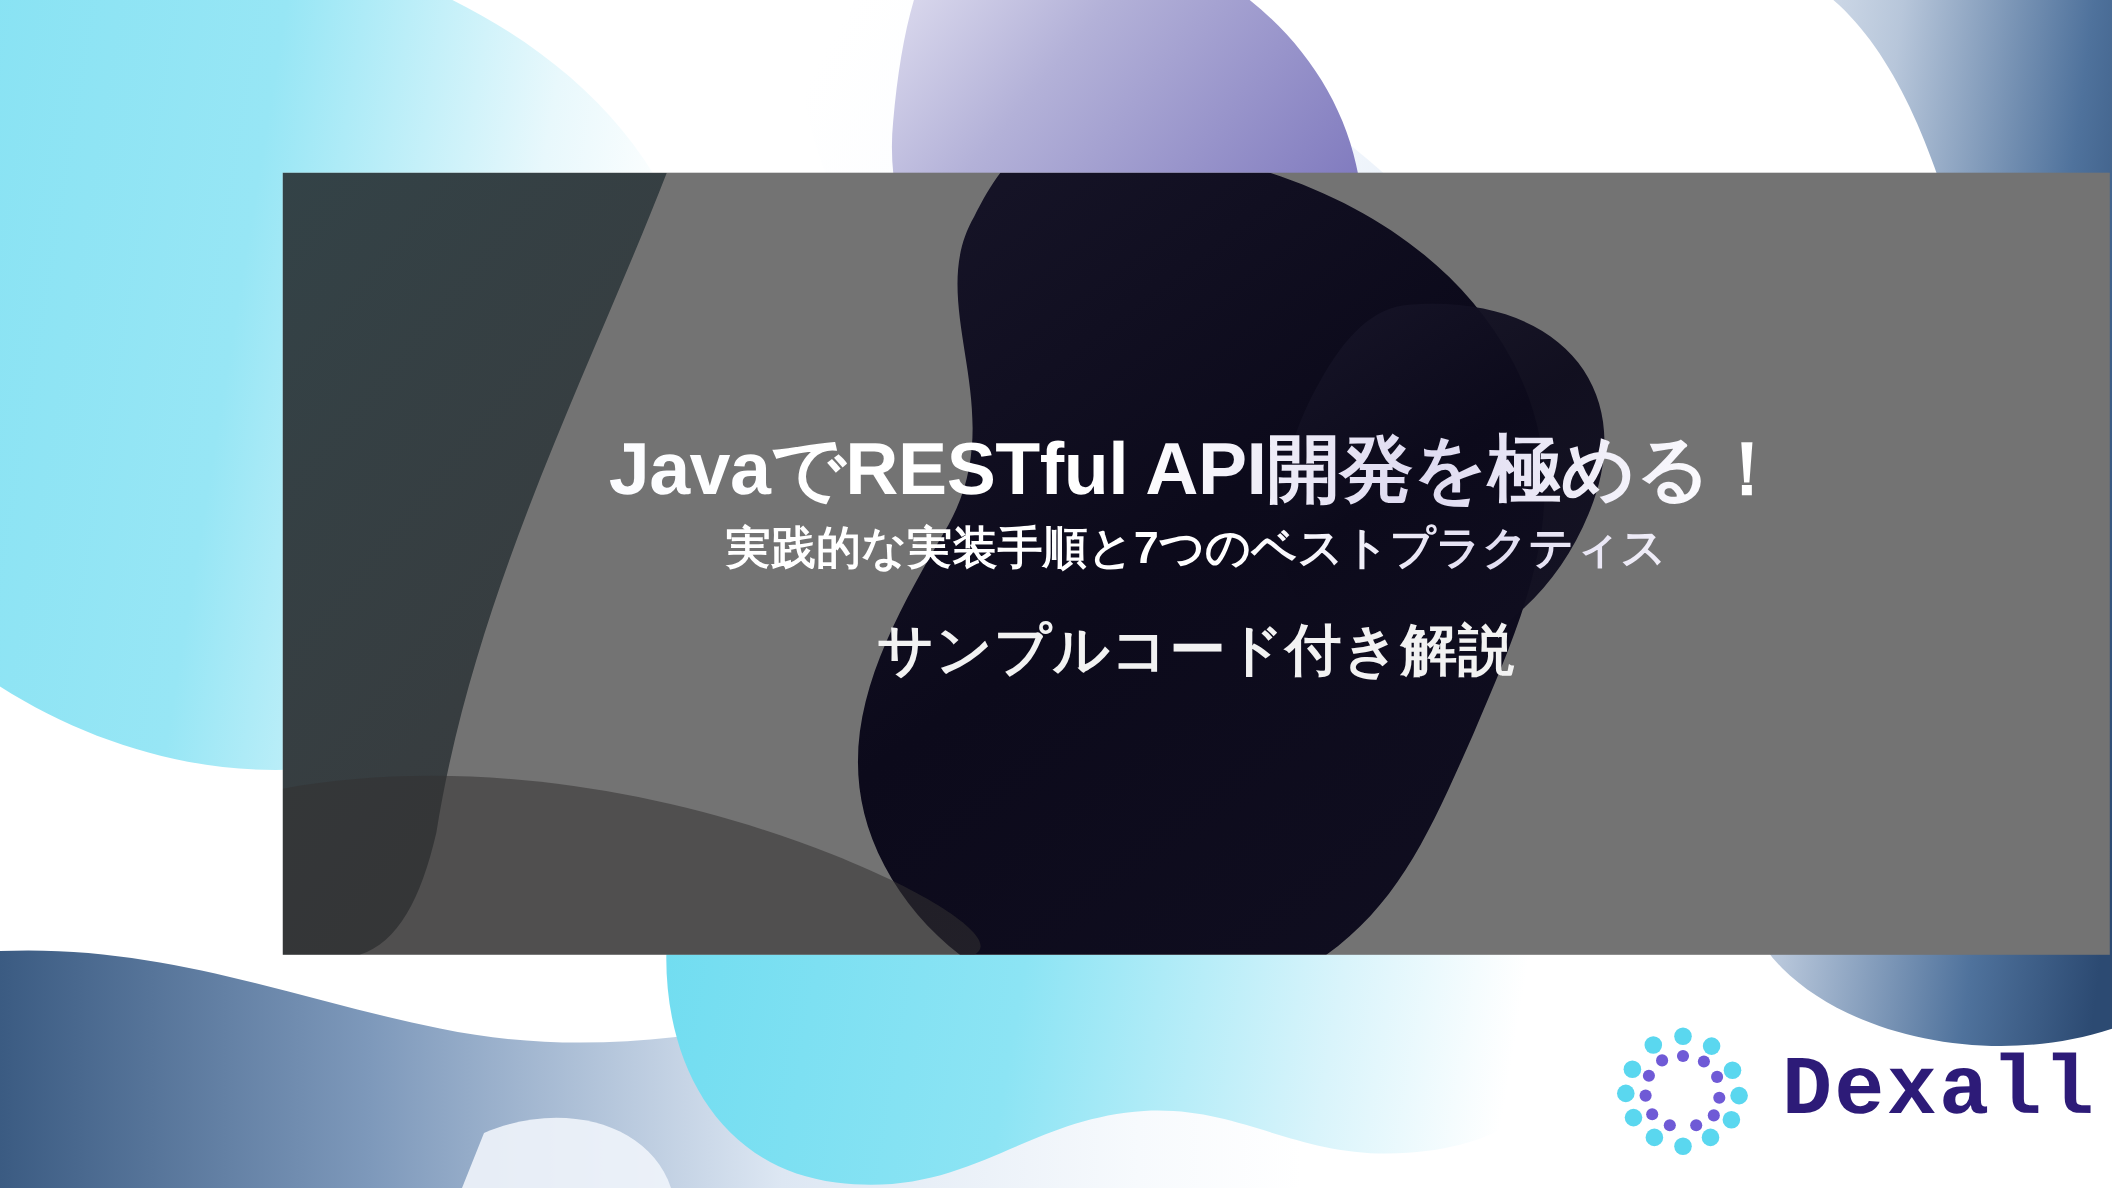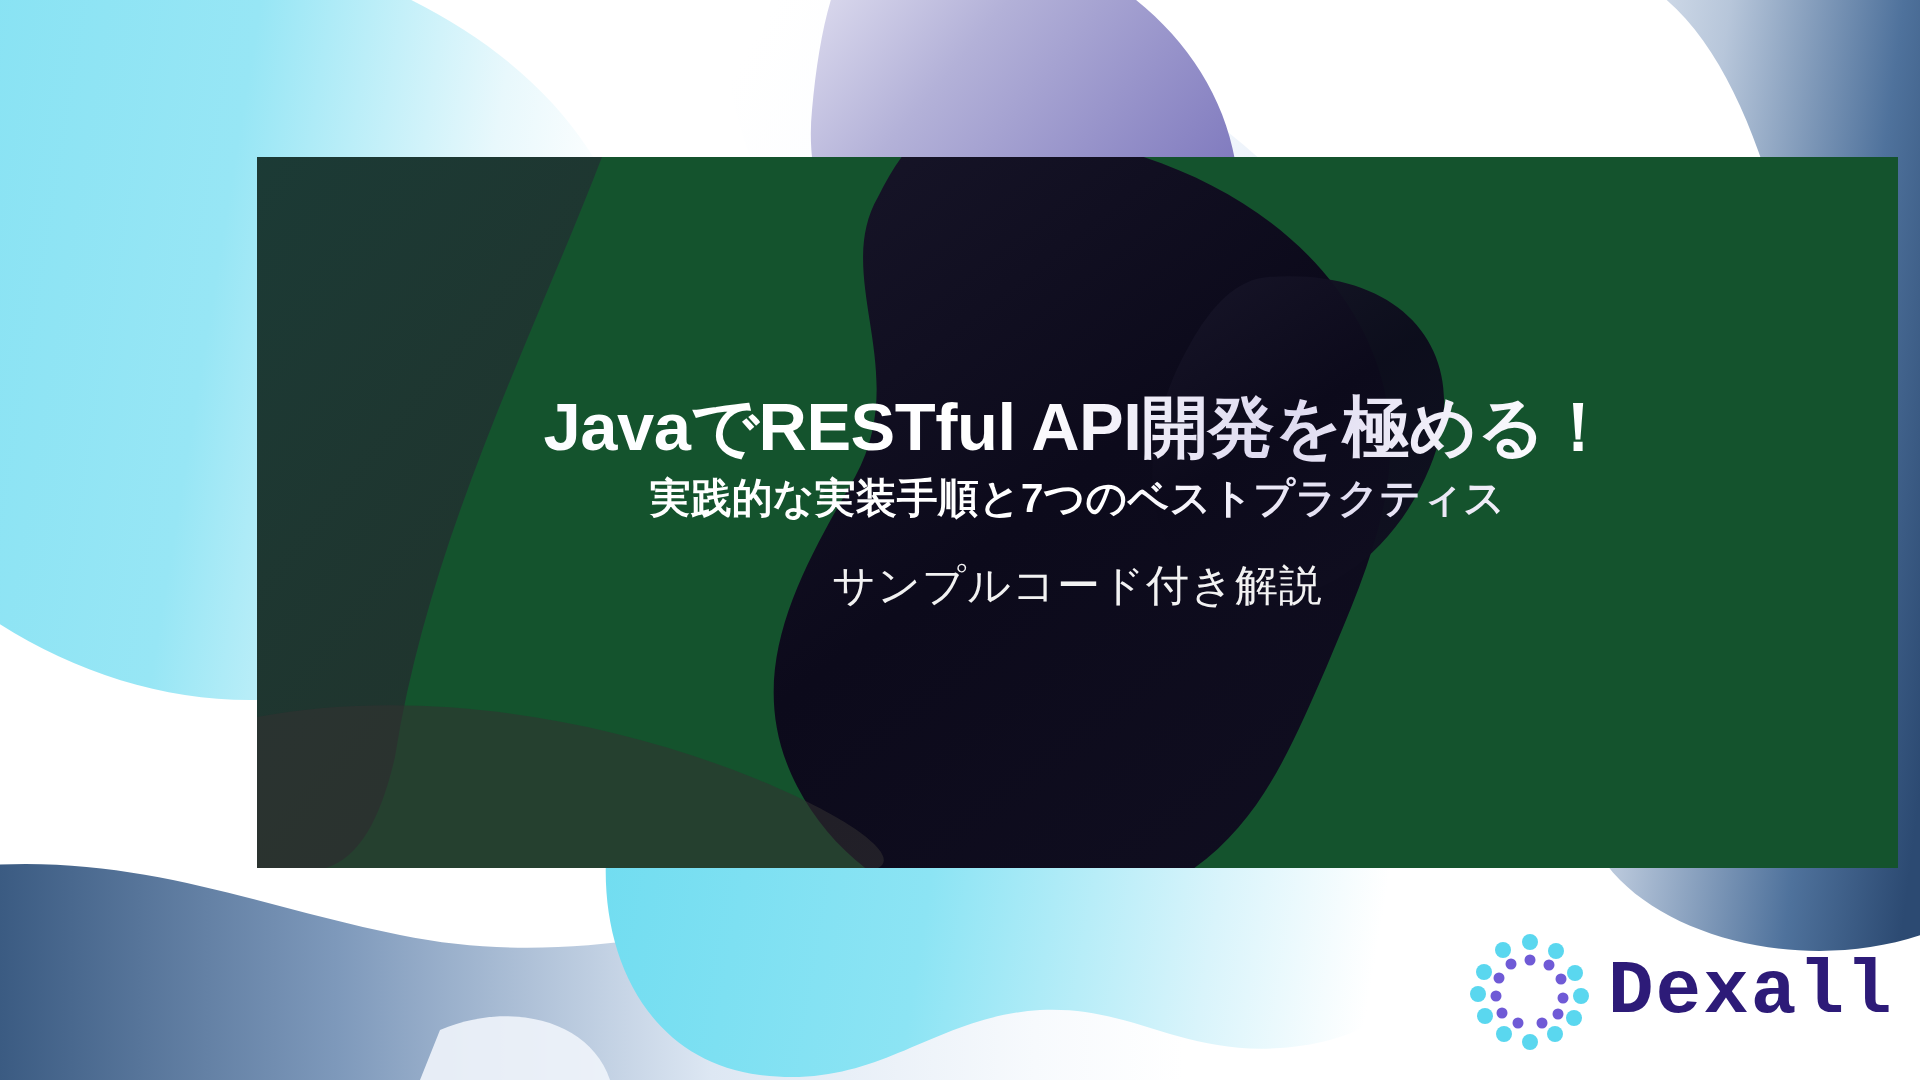--- a/index.html
+++ b/index.html
@@ -26,22 +26,23 @@
     height: 1080px;
   }
 
   
   #card {
     position: absolute;
     left: 257px;
     top: 157px;
     width: 1641px;
     height: 711px;
-    background: #14532d;
+    background: #737373;
     overflow: hidden;
+    padding-left: 20px;
   }
   #card-blob {
     position: absolute;
     inset: 0;
     width: 100%;
     height: 100%;
   }
 
   #card-content {
     position: absolute;
@@ -87,35 +88,35 @@
     white-space: nowrap;
     text-decoration: underline;
   }
 
   #caption {
     position: absolute;
     top: 400px;
     left: 0;
     right: 0;
     text-align: center;
-    font-size: 43px;
-    font-weight: 400;
+    font-size: 51px;
+    font-weight: 700;
     color: #f2f2f2;
     letter-spacing: 1px;
     white-space: nowrap;
   }
 
   
   #logo {
     position: absolute;
     left: 1468px;
     top: 930px;
     display: flex;
     align-items: center;
-    gap: 16px;
+    gap: 28px;
   }
   #logo-mark {
     width: 124px;
     height: 124px;
     flex: 0 0 auto;
   }
   #logo-wordmark {
     font-family: "Liberation Mono", "DejaVu Sans Mono", monospace;
     font-size: 76px;
     font-weight: 700;

